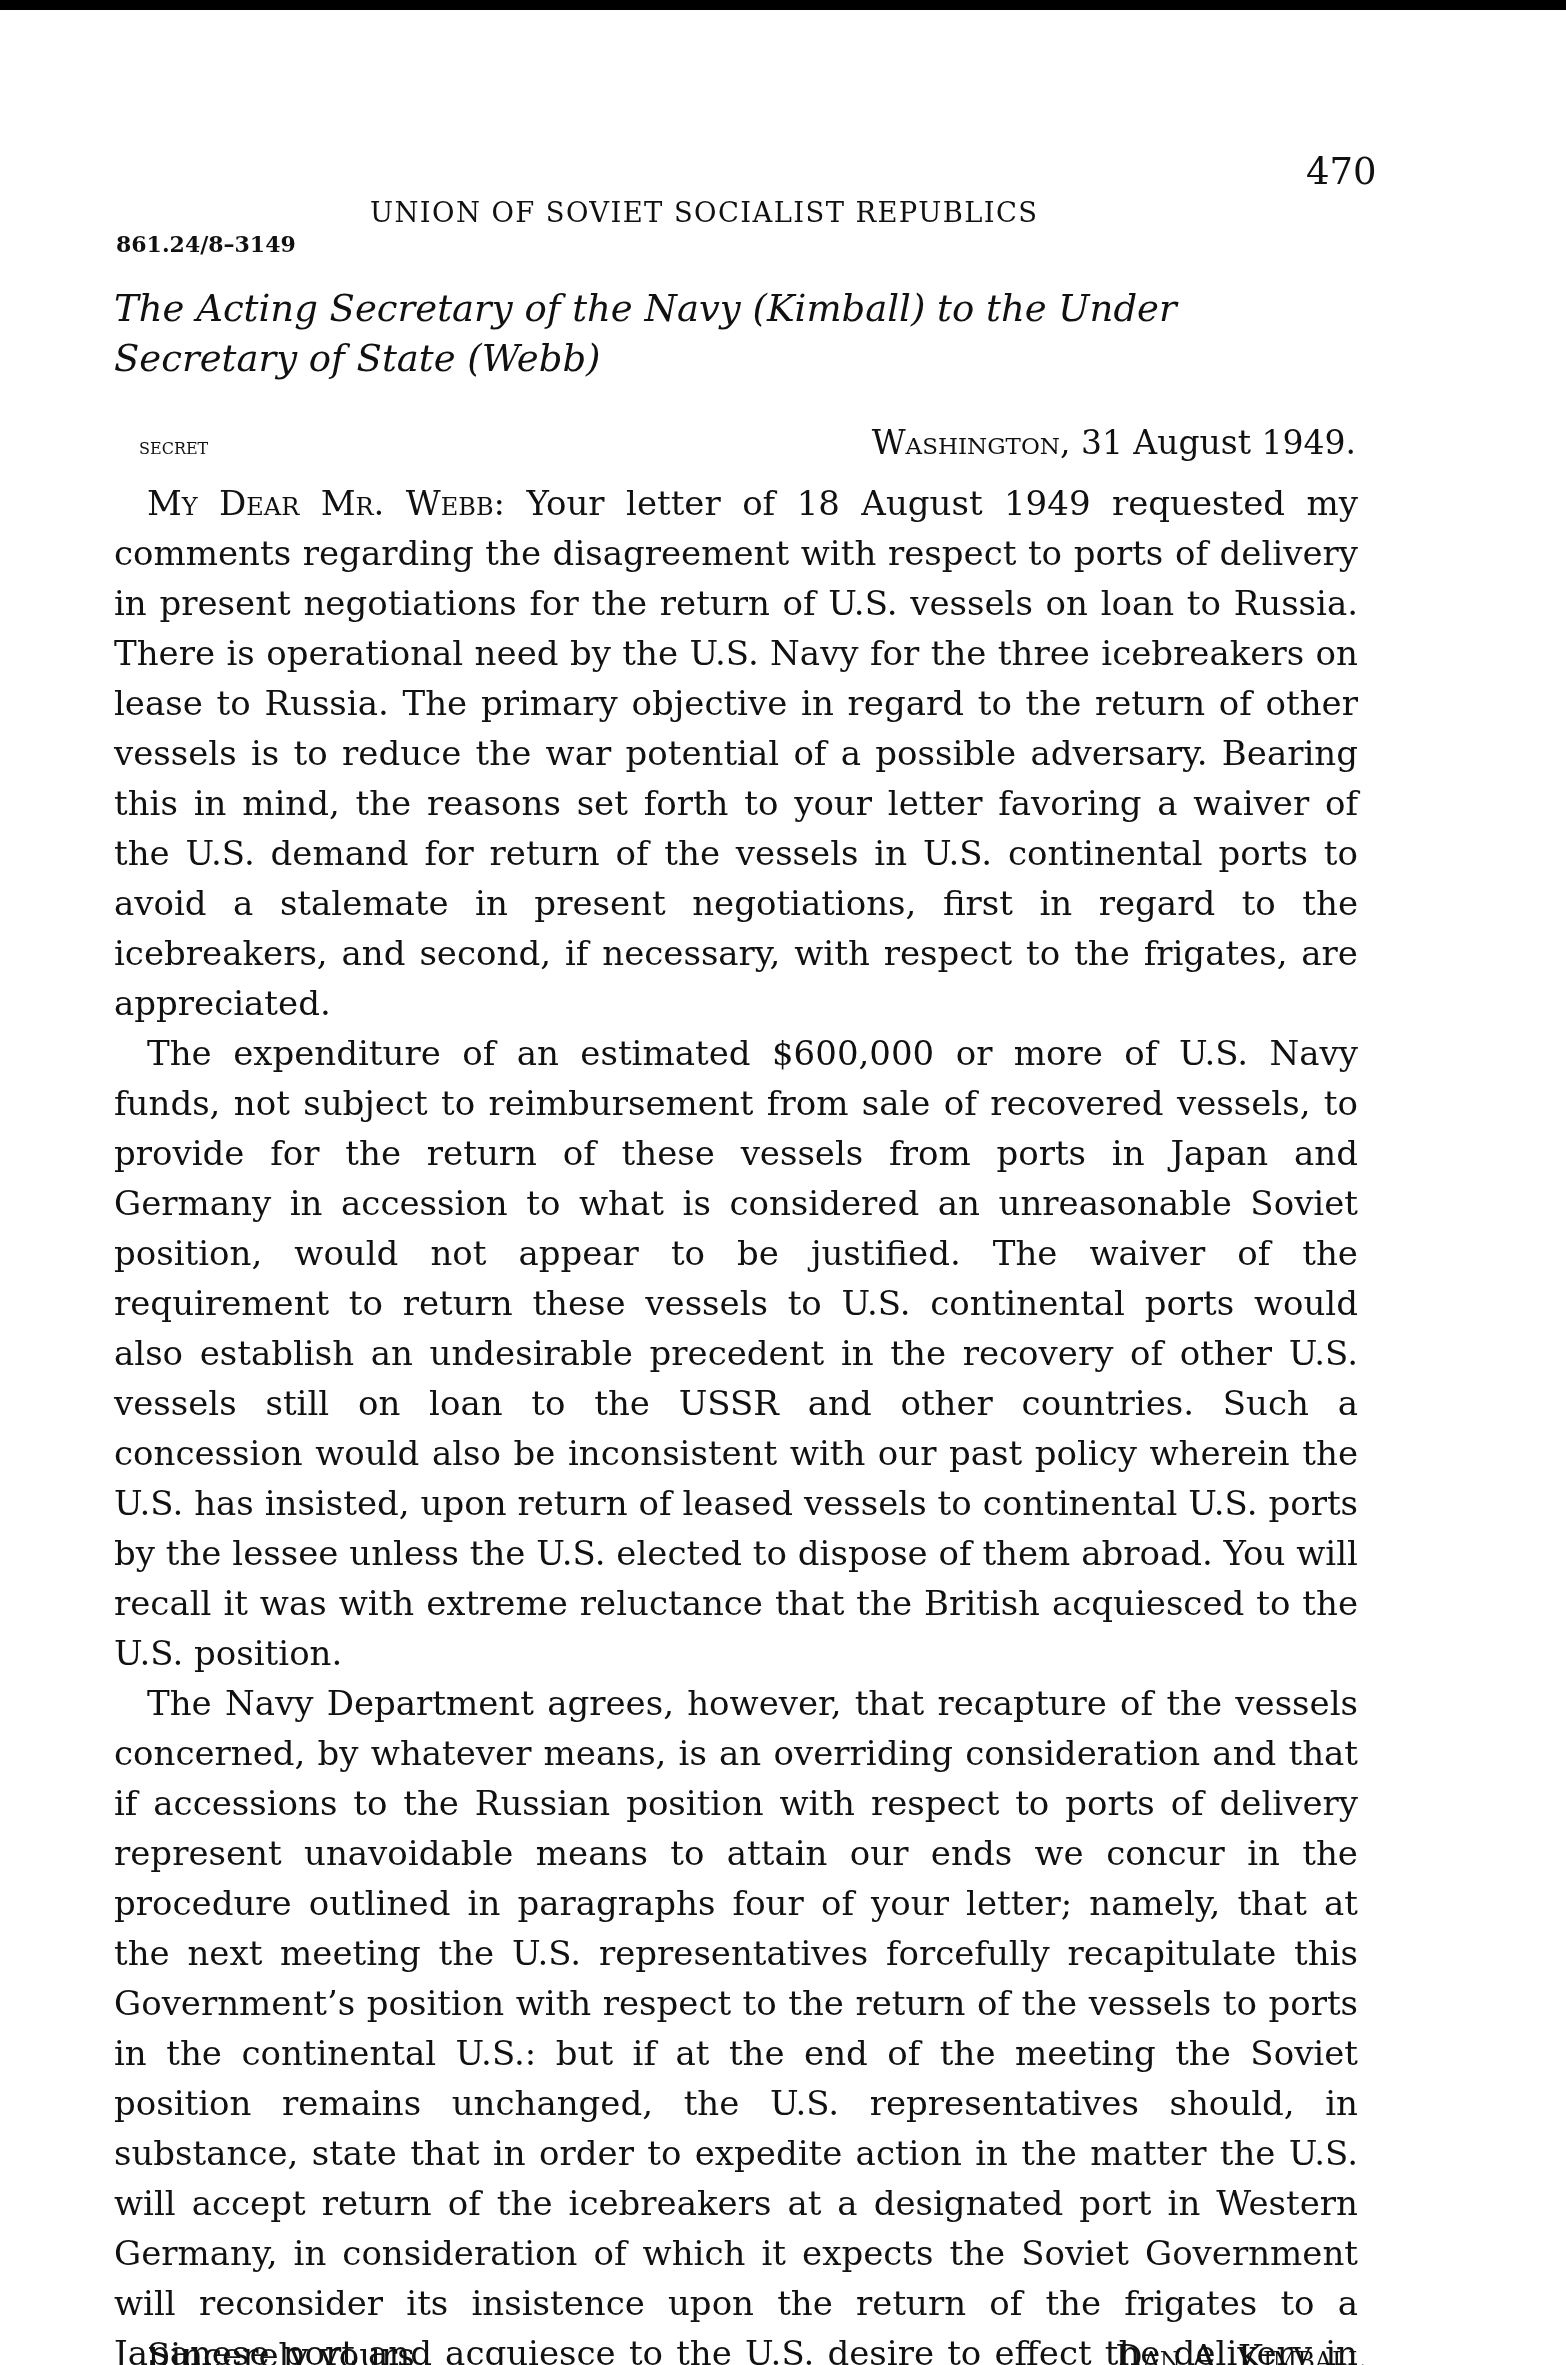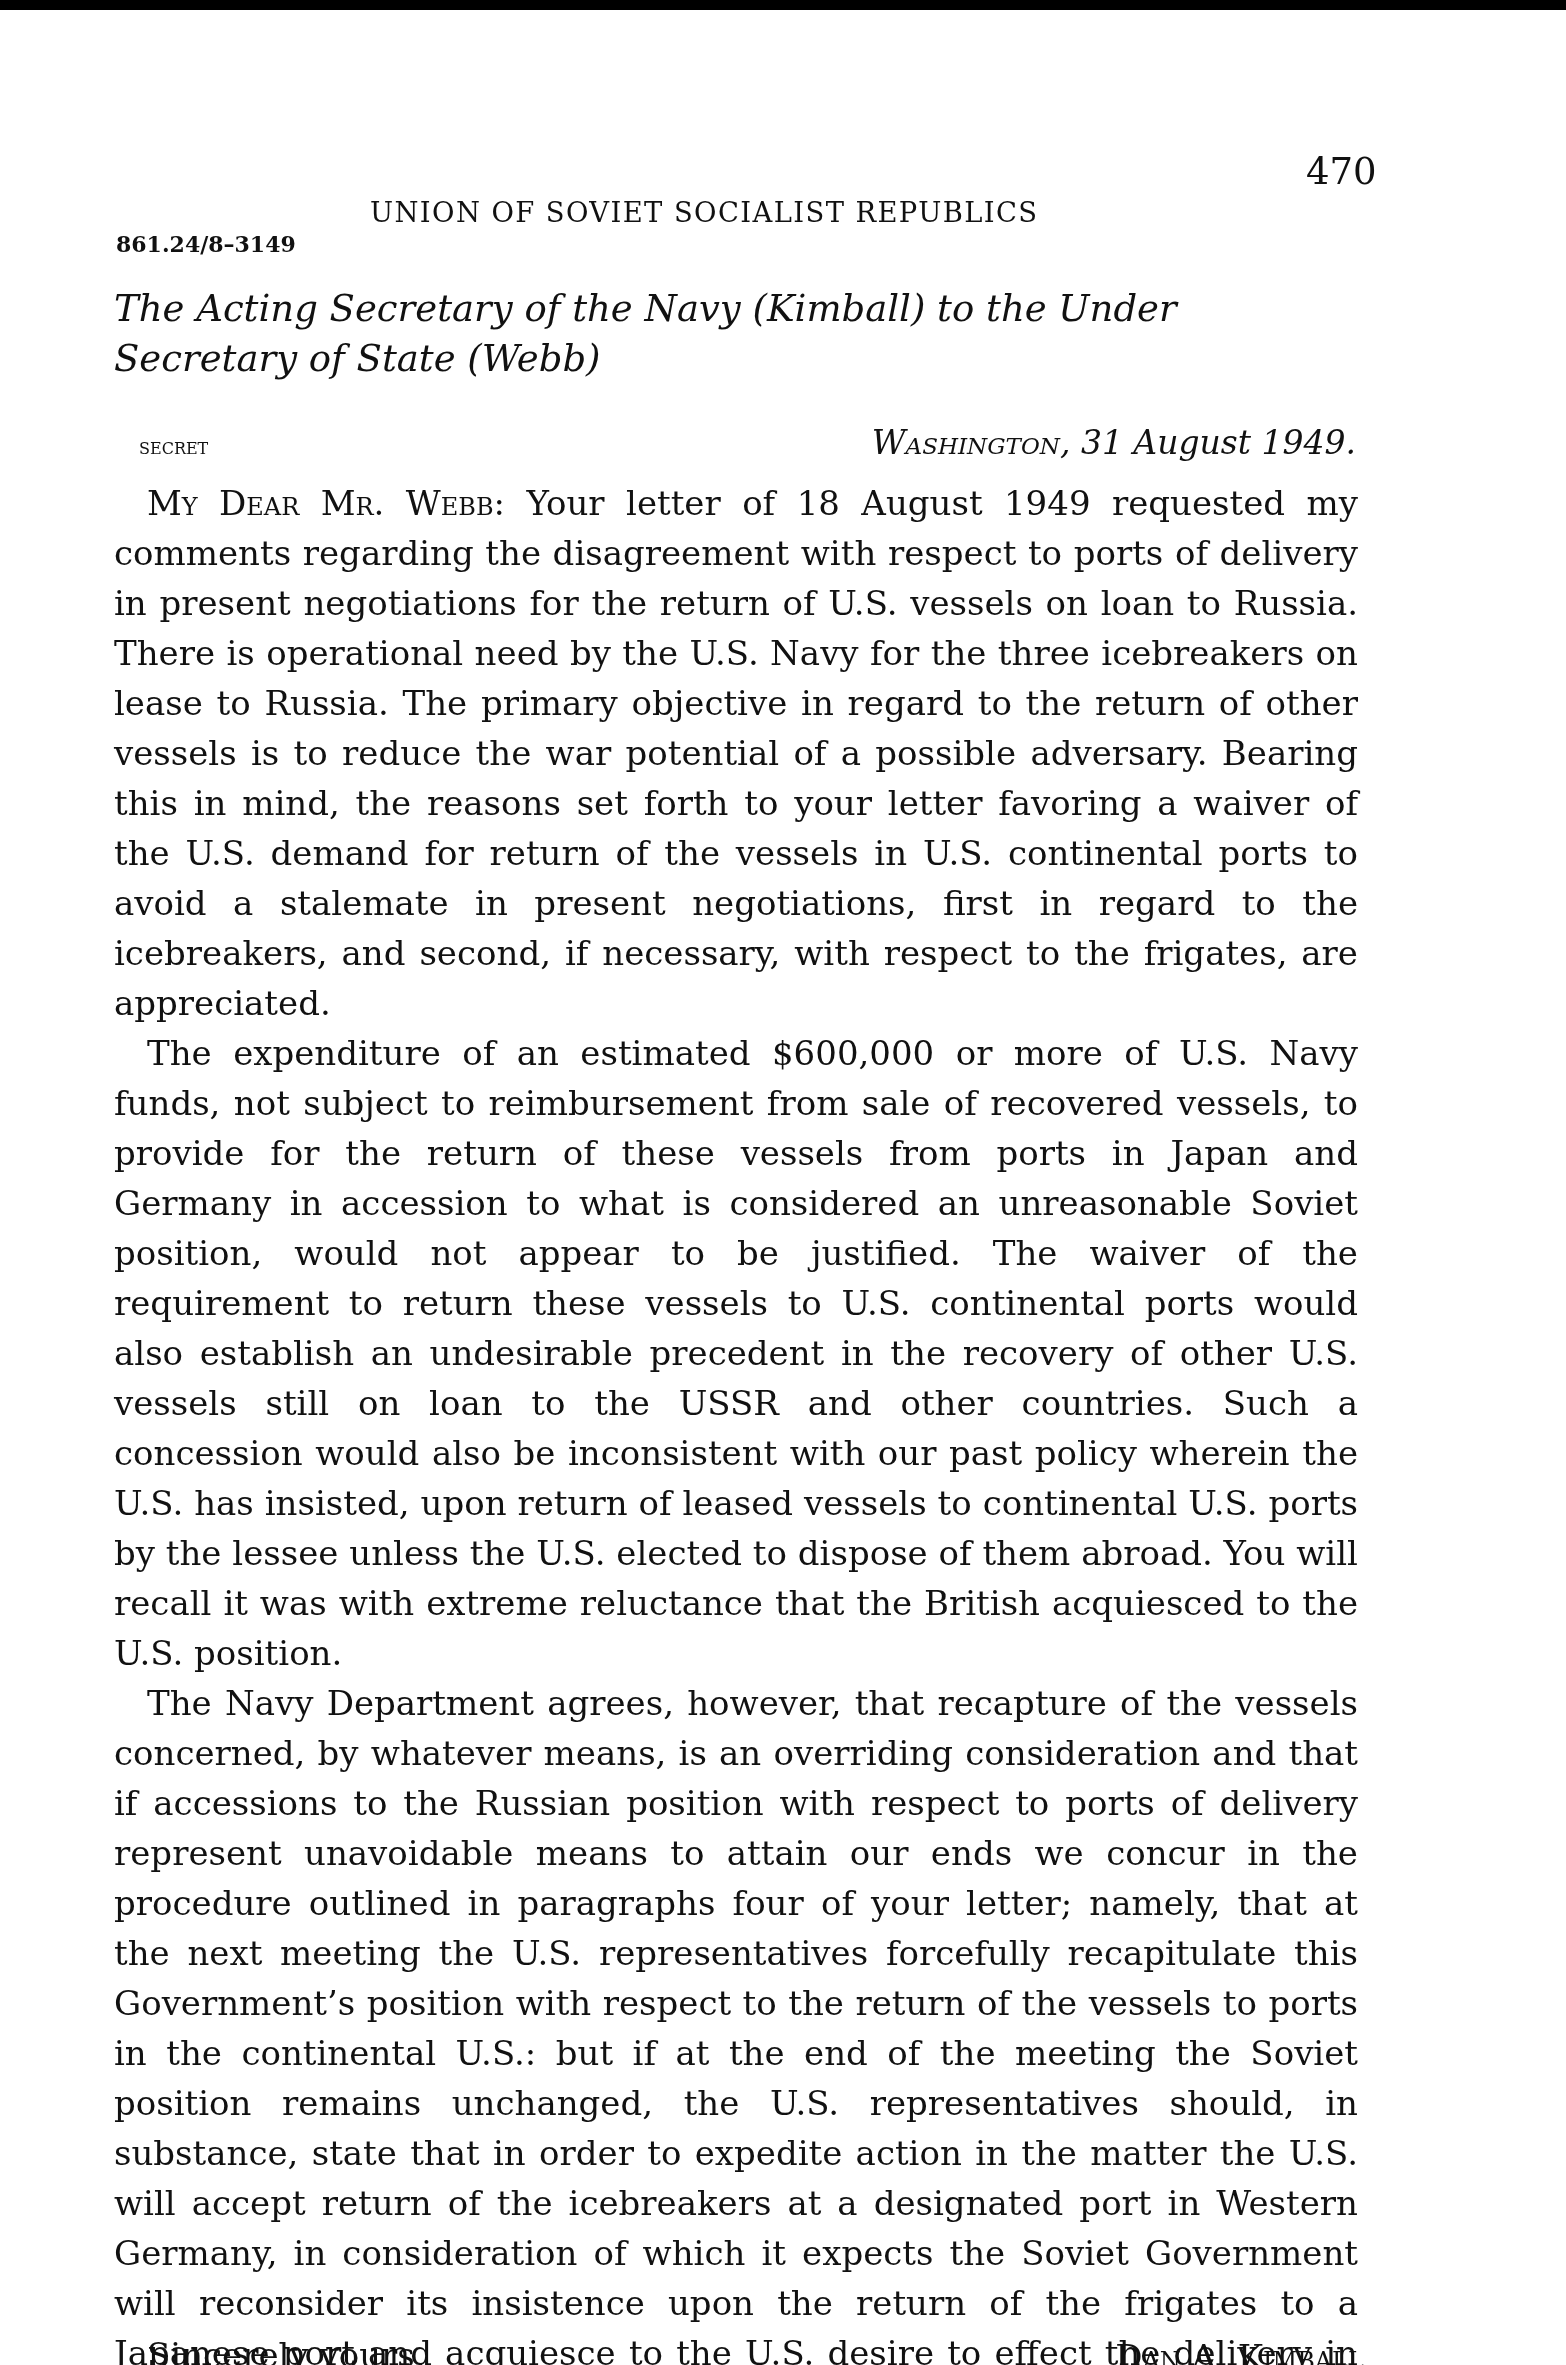--- a/index.html
+++ b/index.html
@@ -13,21 +13,21 @@
     position: absolute; top: 156px; left: 370px;
     font-size: 27.4px; letter-spacing: 1.4px; margin-top: 41px;
   }
   .page-num { position: absolute; top: 150px; left: 1306px; font-size: 37px; }
   .file-no { position: absolute; top: 231px; left: 116px; font-size: 22px; font-weight: bold; }
   .heading {
     position: absolute; top: 284px; left: 114px; width: 1249px;
     font-style: italic; font-size: 37px; line-height: 50px; text-align: left;
   }
   .classif { position: absolute; top: 433px; left: 116px; font-size: 23px; font-variant: small-caps; margin-left: 23px; }
-  .place-date { position: absolute; top: 423px; right: 211px; font-size: 33px; font-style: italic; }
+  .place-date { position: absolute; top: 423px; right: 211px; font-size: 33px; }
   .sc { font-variant: small-caps; }
   .body {
     position: absolute; top: 478px; left: 114px; width: 1244px;
     font-size: 34px; line-height: 50px; text-align: justify;
   }
   .body p { margin: 0; text-indent: 33px; }
   .closing { position: absolute; top: 2335px; left: 147px; font-size: 34px; }
   .signature { position: absolute; top: 2337px; right: 203px; font-size: 34px; font-variant: small-caps; }
 </style>
 </head>

